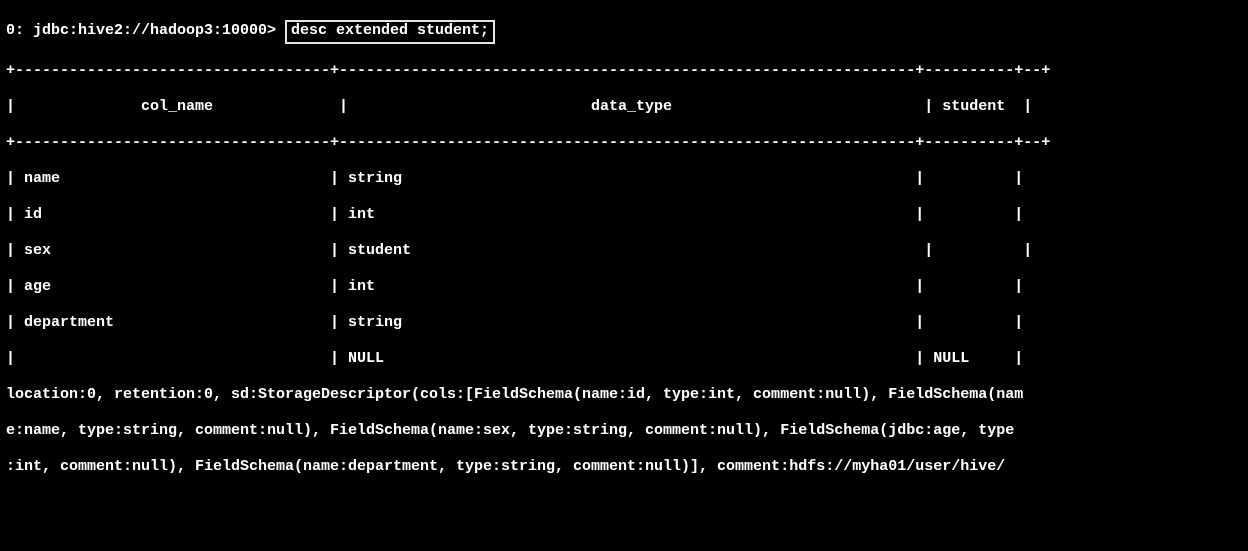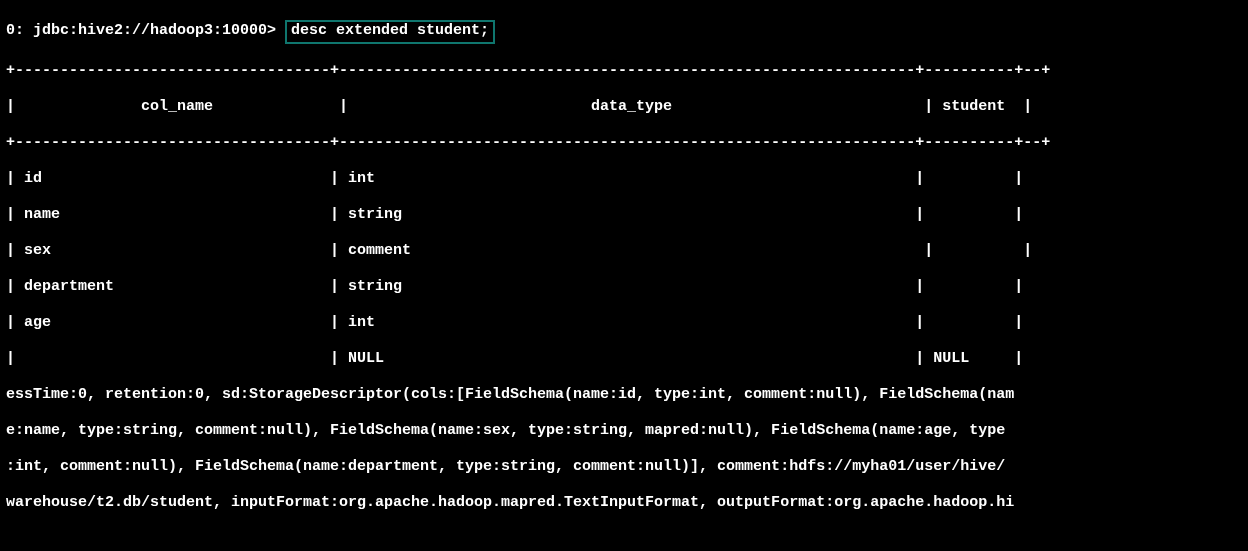--- a/index.html
+++ b/index.html
@@ -14,44 +14,43 @@
     height: 551px;
     overflow: hidden;
     font-weight: bold;
   }
   .terminal {
     padding: 4px 6px;
     white-space: pre;
   }
   .highlight-box {
     display: inline-block;
-    border: 2px solid #0f766e;
+    border: 2px solid #e5e5e5;
     padding: 0 4px 2px 4px;
     margin-top:-2px;
   }
   .row { white-space: pre; }
 </style>
 </head>
 <body>
 
 <div class="terminal">
 <div class="row"><span class="prefix">0: jdbc:hive2://hadoop3:10000&gt;</span> <span class="highlight-box">desc extended student;</span></div>
 <div class="row">+-----------------------------------+----------------------------------------------------------------+----------+--+</div>
 <div class="row">|              col_name              |                           data_type                            | student  |</div>
 <div class="row">+-----------------------------------+----------------------------------------------------------------+----------+--+</div>
+<div class="row">| name                              | string                                                         |          |</div>
 <div class="row">| id                                | int                                                            |          |</div>
-<div class="row">| name                              | string                                                         |          |</div>
-<div class="row">| sex                               | comment                                                         |          |</div>
+<div class="row">| sex                               | student                                                         |          |</div>
+<div class="row">| age                               | int                                                            |          |</div>
 <div class="row">| department                        | string                                                         |          |</div>
-<div class="row">| age                               | int                                                            |          |</div>
 <div class="row">|                                   | NULL                                                           | NULL     |</div>
-<div class="row">essTime:0, retention:0, sd:StorageDescriptor(cols:[FieldSchema(name:id, type:int, comment:null), FieldSchema(nam</div>
-<div class="row">e:name, type:string, comment:null), FieldSchema(name:sex, type:string, mapred:null), FieldSchema(name:age, type</div>
+<div class="row">location:0, retention:0, sd:StorageDescriptor(cols:[FieldSchema(name:id, type:int, comment:null), FieldSchema(nam</div>
+<div class="row">e:name, type:string, comment:null), FieldSchema(name:sex, type:string, comment:null), FieldSchema(jdbc:age, type</div>
 <div class="row">:int, comment:null), FieldSchema(name:department, type:string, comment:null)], comment:hdfs://myha01/user/hive/</div>
-<div class="row">warehouse/t2.db/student, inputFormat:org.apache.hadoop.mapred.TextInputFormat, outputFormat:org.apache.hadoop.hi</div>
 
 
 
 
 
 
 
 
 
 </div>

